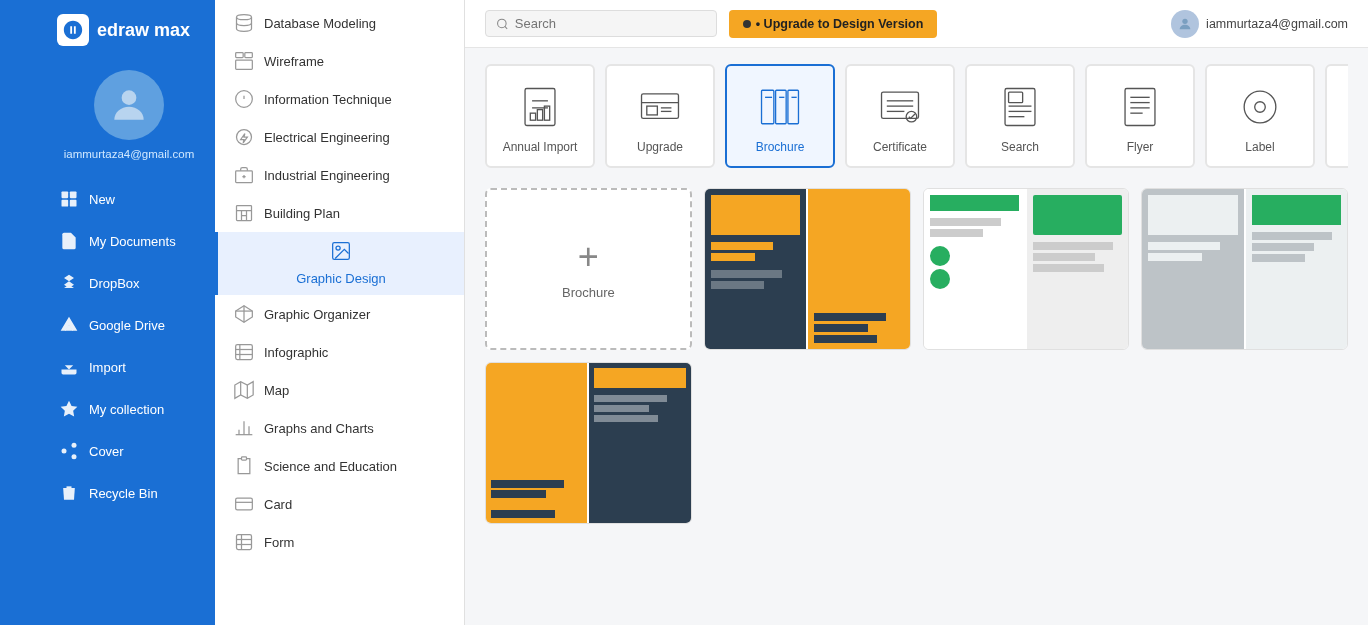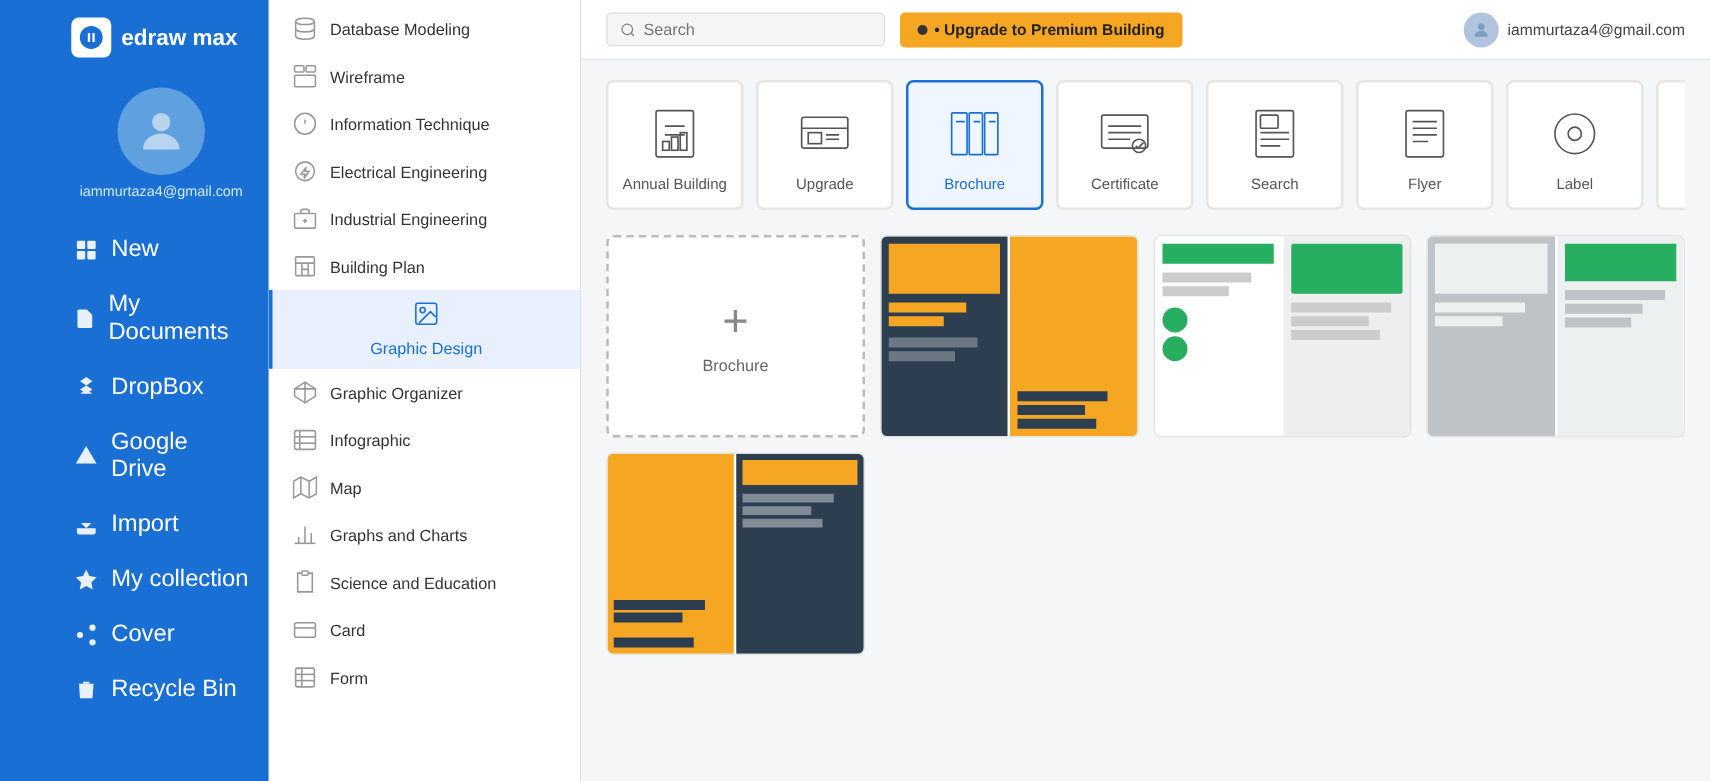--- a/index.html
+++ b/index.html
@@ -58,21 +58,21 @@
       flex-direction: column;
       padding: 4px 0;
     }
     .sidebar-nav-item {
       display: flex;
       align-items: center;
       gap: 10px;
       padding: 11px 16px;
       cursor: pointer;
       color: white;
-      font-size: 19px;
+      font-size: 13px;
       border-radius: 0;
       transition: background 0.15s;
     }
     .sidebar-nav-icon { width: 20px; height: 20px; opacity: 0.9; }
 
     
     .middle-panel {
       width: 250px;
       min-width: 250px;
       background: white;
@@ -488,21 +488,21 @@
   <div class="top-header">
     <div class="search-bar">
       <svg width="14" height="14" viewBox="0 0 24 24" fill="none" stroke="#888" stroke-width="2">
           <circle cx="11" cy="11" r="8"></circle>
           <line x1="21" y1="21" x2="16.65" y2="16.65"></line>
         </svg>
       <input type="text" placeholder="Search" style="">
     </div>
     <button class="upgrade-btn">
       <span class="upgrade-dot"></span>
-      <span>• Upgrade to Premium Building</span>
+      <span>• Upgrade to Design Version</span>
     </button>
     <div class="header-spacer"></div>
     <div class="user-info">
       <div class="user-avatar-sm">
         <svg width="16" height="16" viewBox="0 0 24 24" fill="#7a9fc0">
             <circle cx="12" cy="8" r="4"></circle>
             <path d="M4 20c0-4 3.6-7 8-7s8 3 8 7"></path>
           </svg>
       </div>
       <span>iammurtaza4@gmail.com</span>
@@ -517,21 +517,21 @@
         <div class="tile-icon">
           <svg viewBox="0 0 50 50" fill="none" stroke="#555" stroke-width="1.5">
               <rect x="8" y="4" width="34" height="42" rx="2"></rect>
               <line x1="16" y1="18" x2="34" y2="18"></line>
               <line x1="16" y1="26" x2="34" y2="26"></line>
               <rect x="14" y="32" width="6" height="8"></rect>
               <rect x="22" y="28" width="6" height="12"></rect>
               <rect x="30" y="24" width="6" height="16"></rect>
             </svg>
         </div>
-        <span class="category-tile-label">Annual Building</span>
+        <span class="category-tile-label">Annual Import</span>
       </div>
 
       <div class="category-tile">
         <div class="tile-icon">
           <svg viewBox="0 0 50 50" fill="none" stroke="#555" stroke-width="1.5">
               <rect x="4" y="10" width="42" height="28" rx="2"></rect>
               <line x1="4" y1="20" x2="46" y2="20"></line>
               <rect x="10" y="24" width="12" height="10"></rect>
               <line x1="26" y1="26" x2="38" y2="26"></line>
               <line x1="26" y1="30" x2="38" y2="30"></line>

